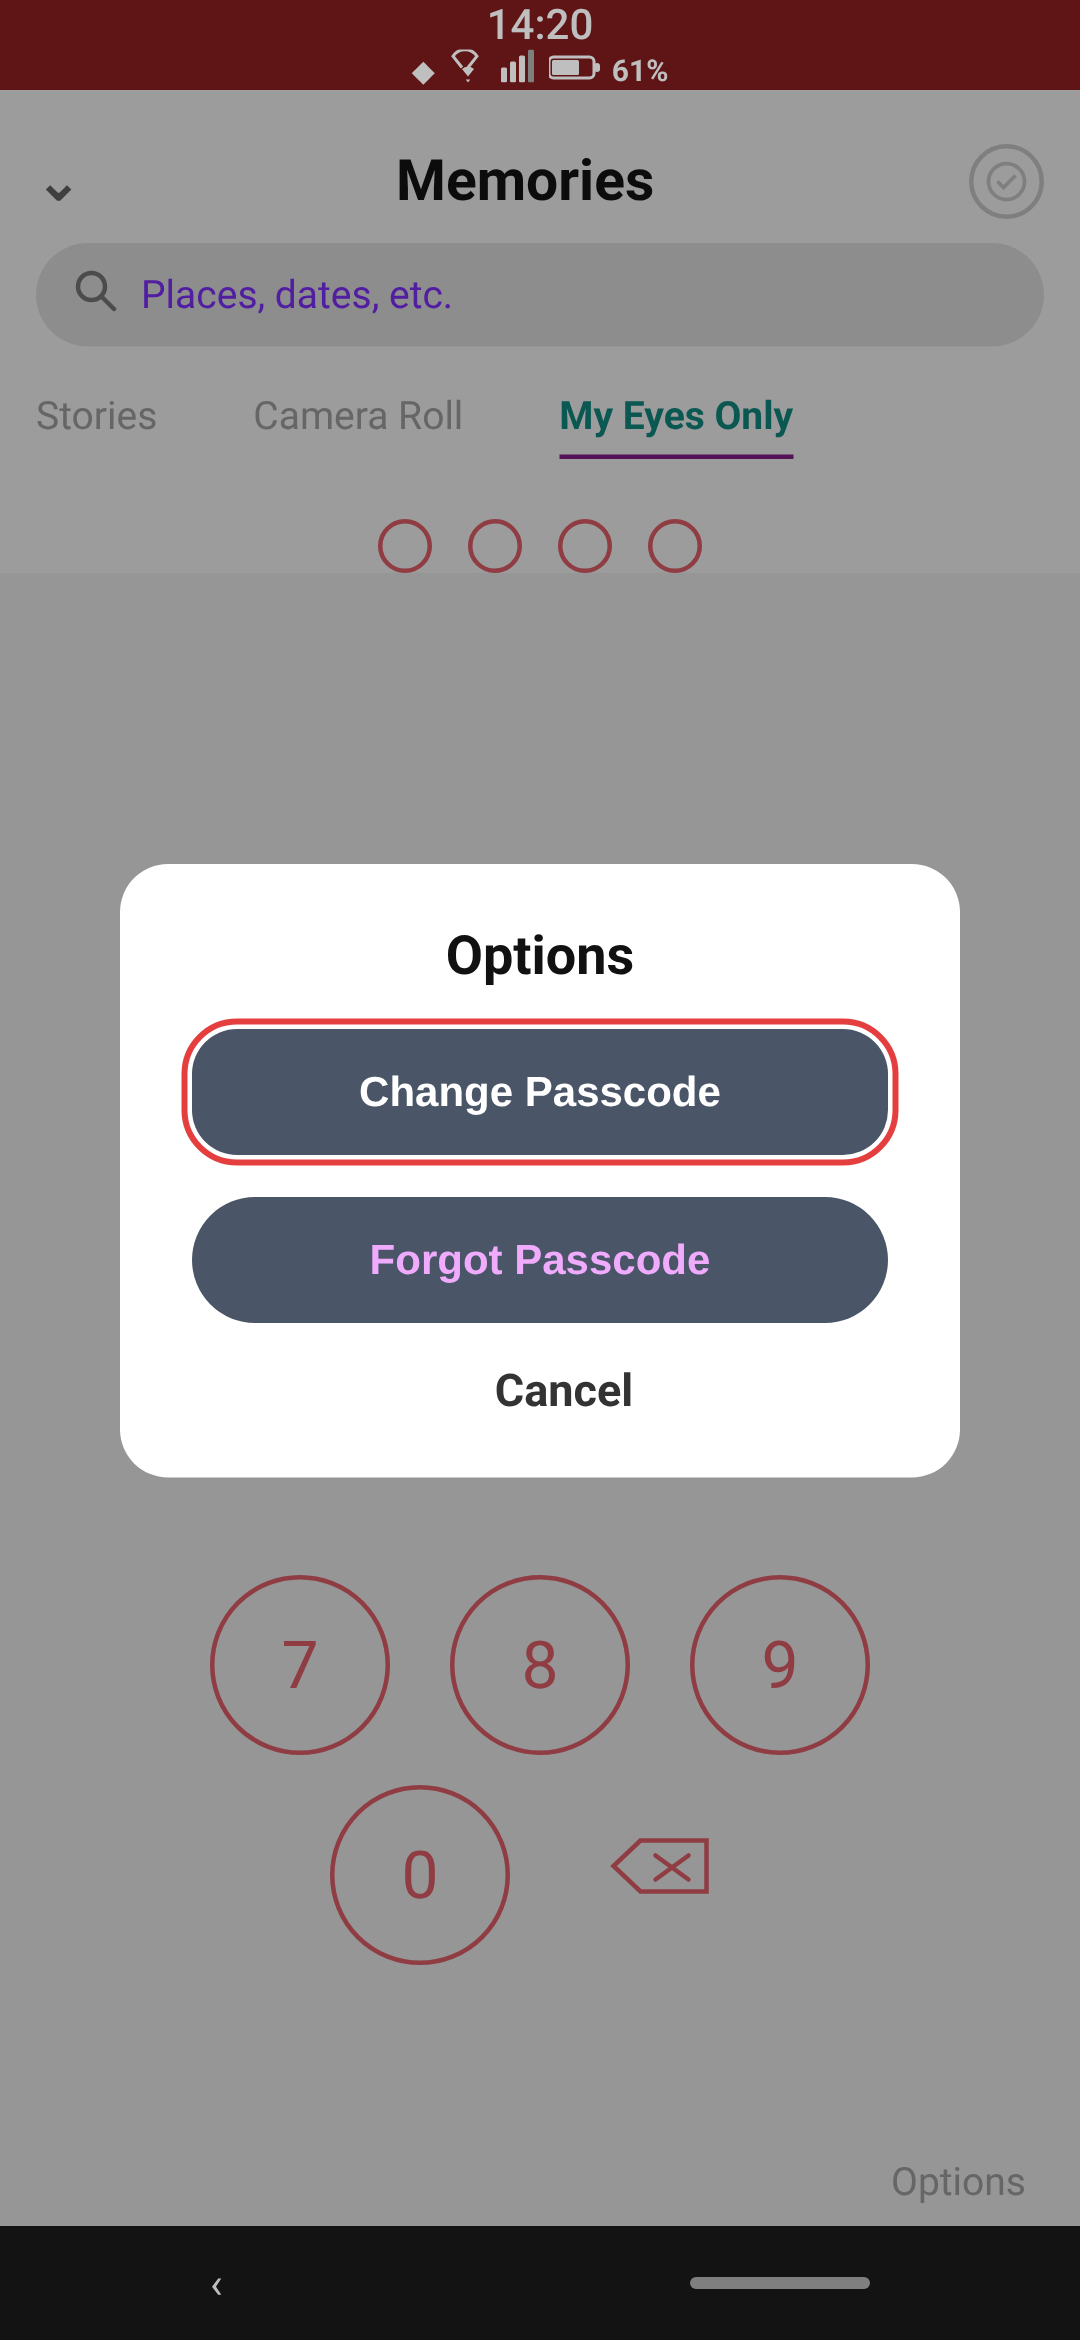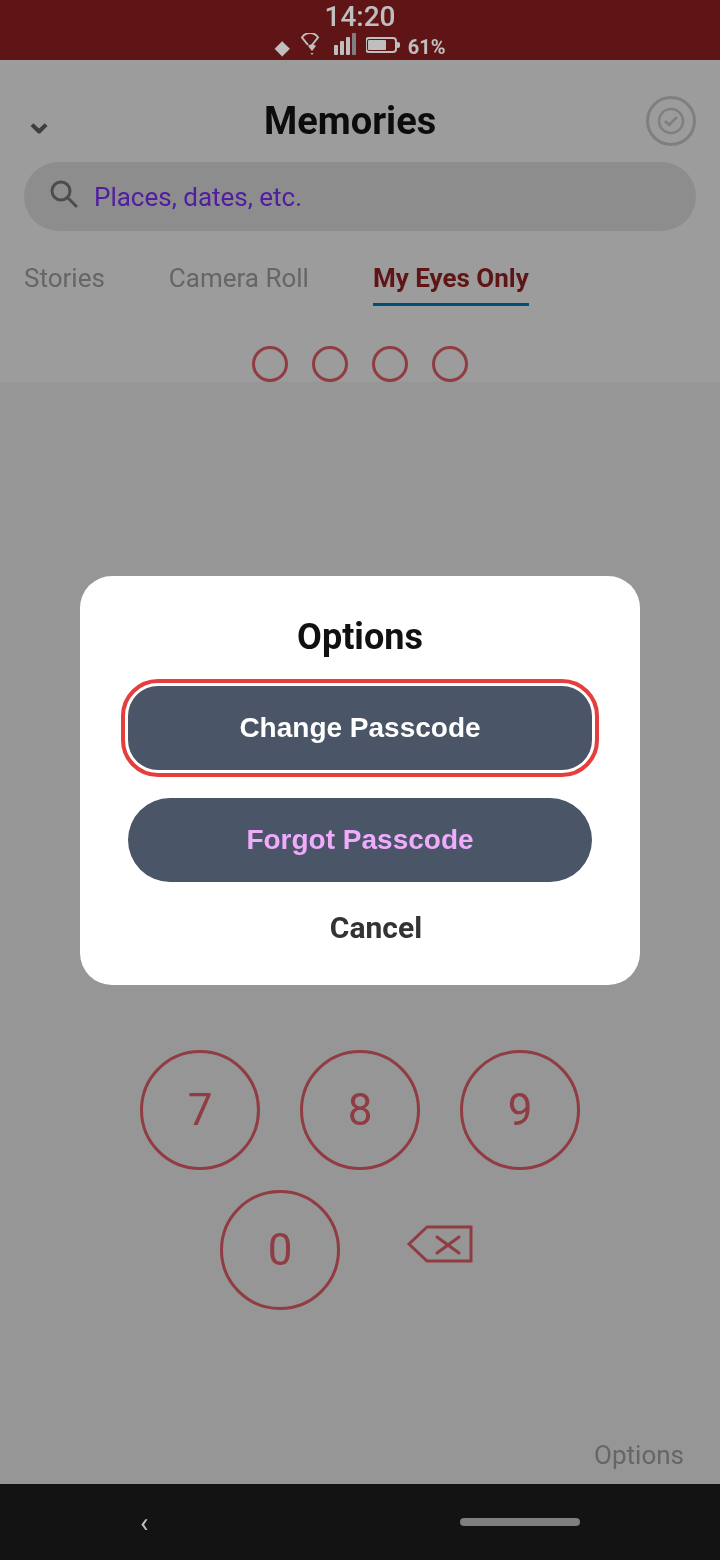--- a/index.html
+++ b/index.html
@@ -108,23 +108,23 @@
       gap: 64px;
       padding: 8px 0 0 0;
     }
     .tab {
       font-size: 26px;
       color: #888;
       padding-bottom: 10px;
       cursor: pointer;
     }
     .tab.active {
-      color: #7f1d1d;
-      font-weight: 700;
-      border-bottom: 3px solid #0369a1;
+      color: #0f766e;
+      font-weight: 700;
+      border-bottom: 3px solid #701a75;
     }
 
     
     .pin-area {
       display: flex;
       justify-content: center;
       gap: 24px;
       padding: 40px 0 0 0;
     }
     .pin-dot {

